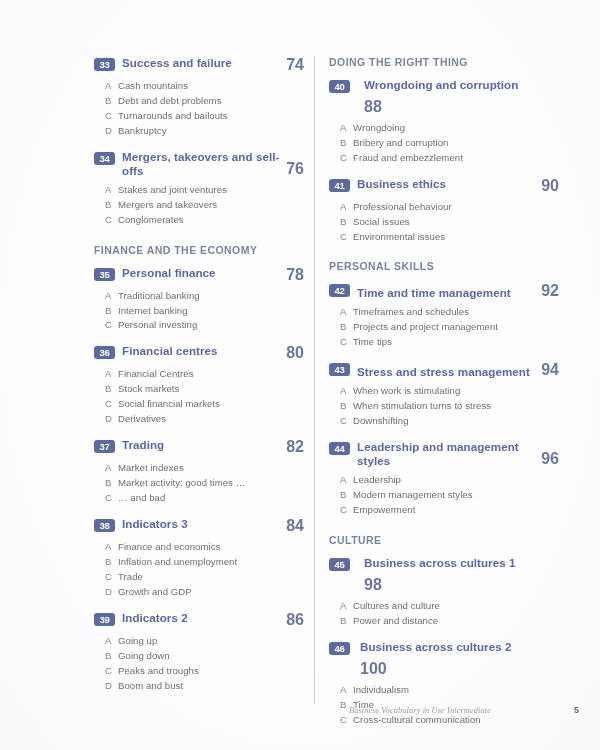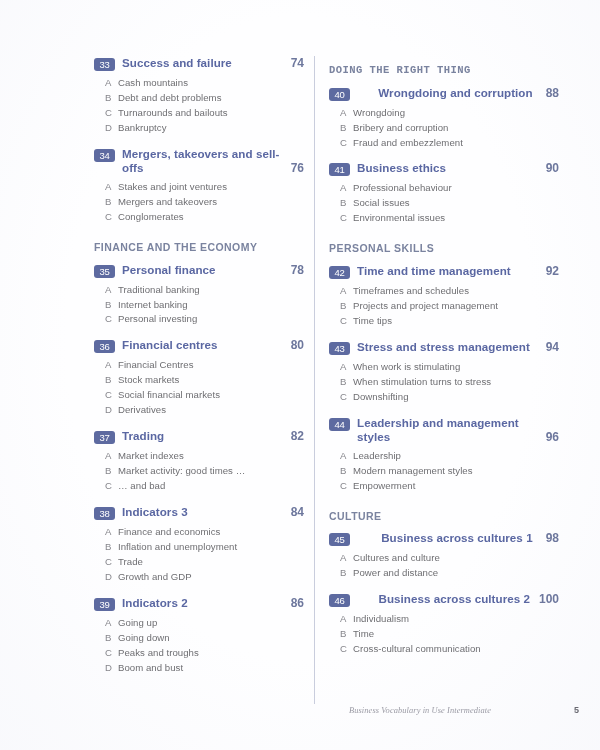--- a/index.html
+++ b/index.html
@@ -67,78 +67,78 @@
   
   .section-head {
     font-size: 10.5px;
     font-weight: bold;
     letter-spacing: 0.45px;
     color: #7a839f;
     margin: 16px 0 9px 0;
     line-height: 1.2;
   }
   .section-head.first {
-    margin-top: 8px;
-    font-family: Liberation Mono, monospace;
+    margin-top: 0;
   }
 
   
   .unit {
     margin-bottom: 11px;
   }
   .unit-head {
     display: flex;
     align-items: flex-start;
     gap: 7px;
   }
   .badge {
     flex: 0 0 auto;
     min-width: 17px;
     height: 13px;
     padding: 0 2px;
     border-radius: 3px;
     background: #5d6aa0;
     color: #ffffff;
     font-size: 9.5px;
-    font-weight: normal;
+    font-weight: bold;
     line-height: 13px;
     text-align: center;
     margin-top: 2px;
     letter-spacing: -0.2px;
   }
   .unit-title-wrap {
     flex: 1 1 auto;
     display: flex;
     align-items: flex-start;
     justify-content: space-between;
     gap: 6px;
   }
   .unit-title {
     font-size: 11.6px;
     font-weight: bold;
     color: #5a67a2;
     line-height: 1.22;
     letter-spacing: 0.05px;
   }
   .unit-page {
-    font-size: 12px;
+    font-size: 16px;
     font-weight: bold;
     color: #6d779d;
     flex: 0 0 auto;
     text-align: right;
     white-space: nowrap;
   }
   
   .unit-title-wrap.wrapped {
     align-items: flex-end;
   }
   
   .unit-title-wrap.inline {
-    justify-content: flex-end;
+    justify-content: space-between;
     align-items: baseline;
+    flex-direction: column;
   }
   .unit-title-wrap.inline .unit-page {
     margin-left: 7px;
   }
   .unit-title-wrap.inline.tight .unit-page {
     margin-left: 3px;
   }
 
   
   .subs {

